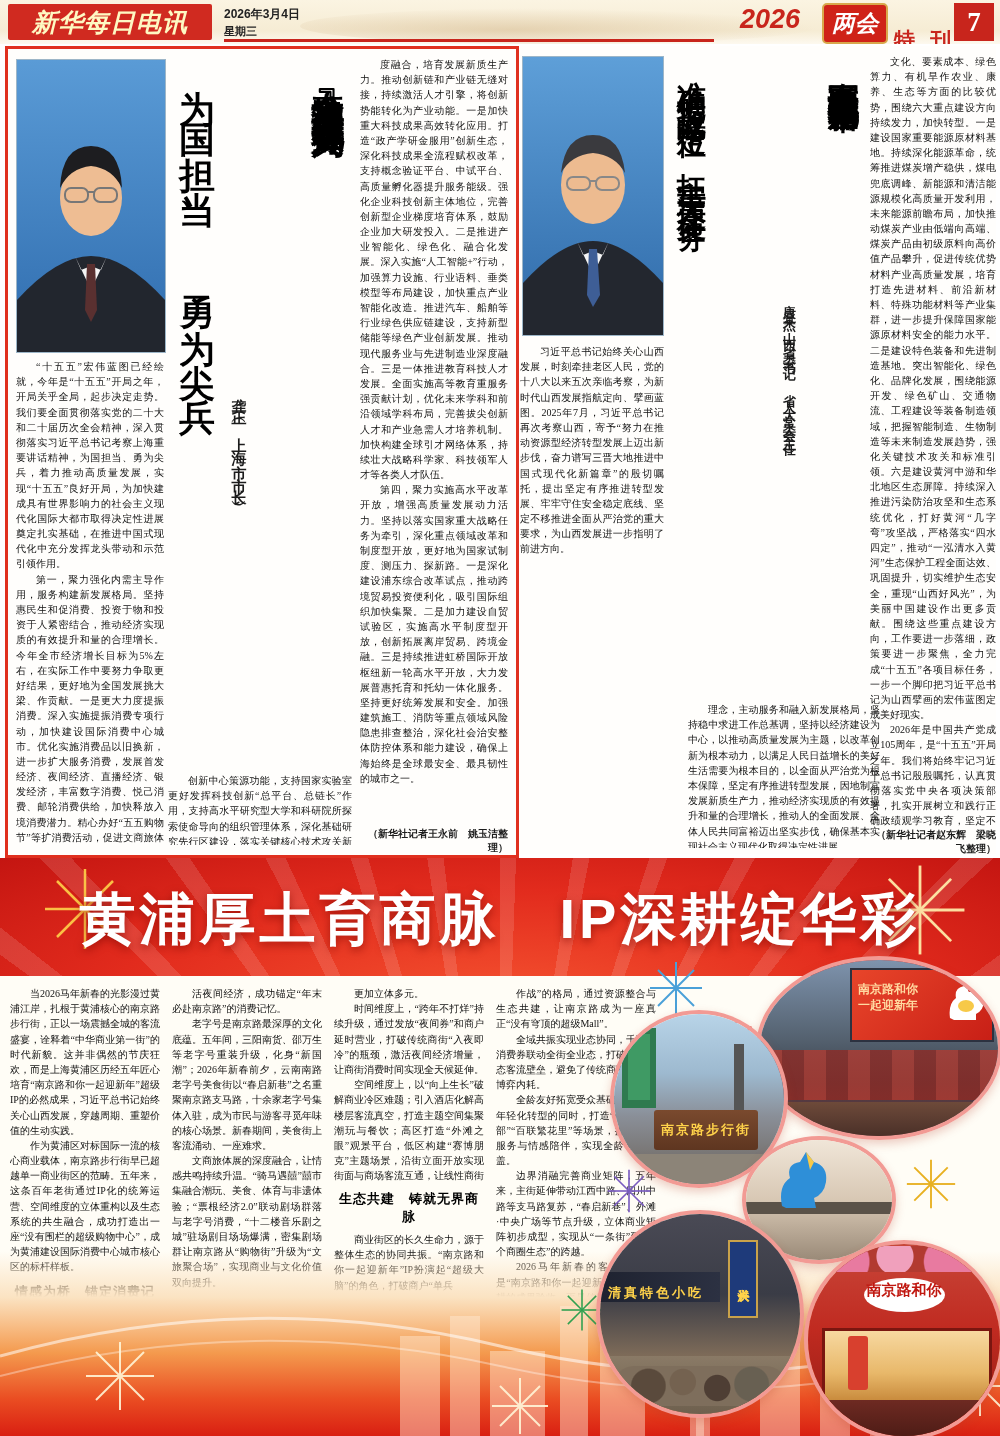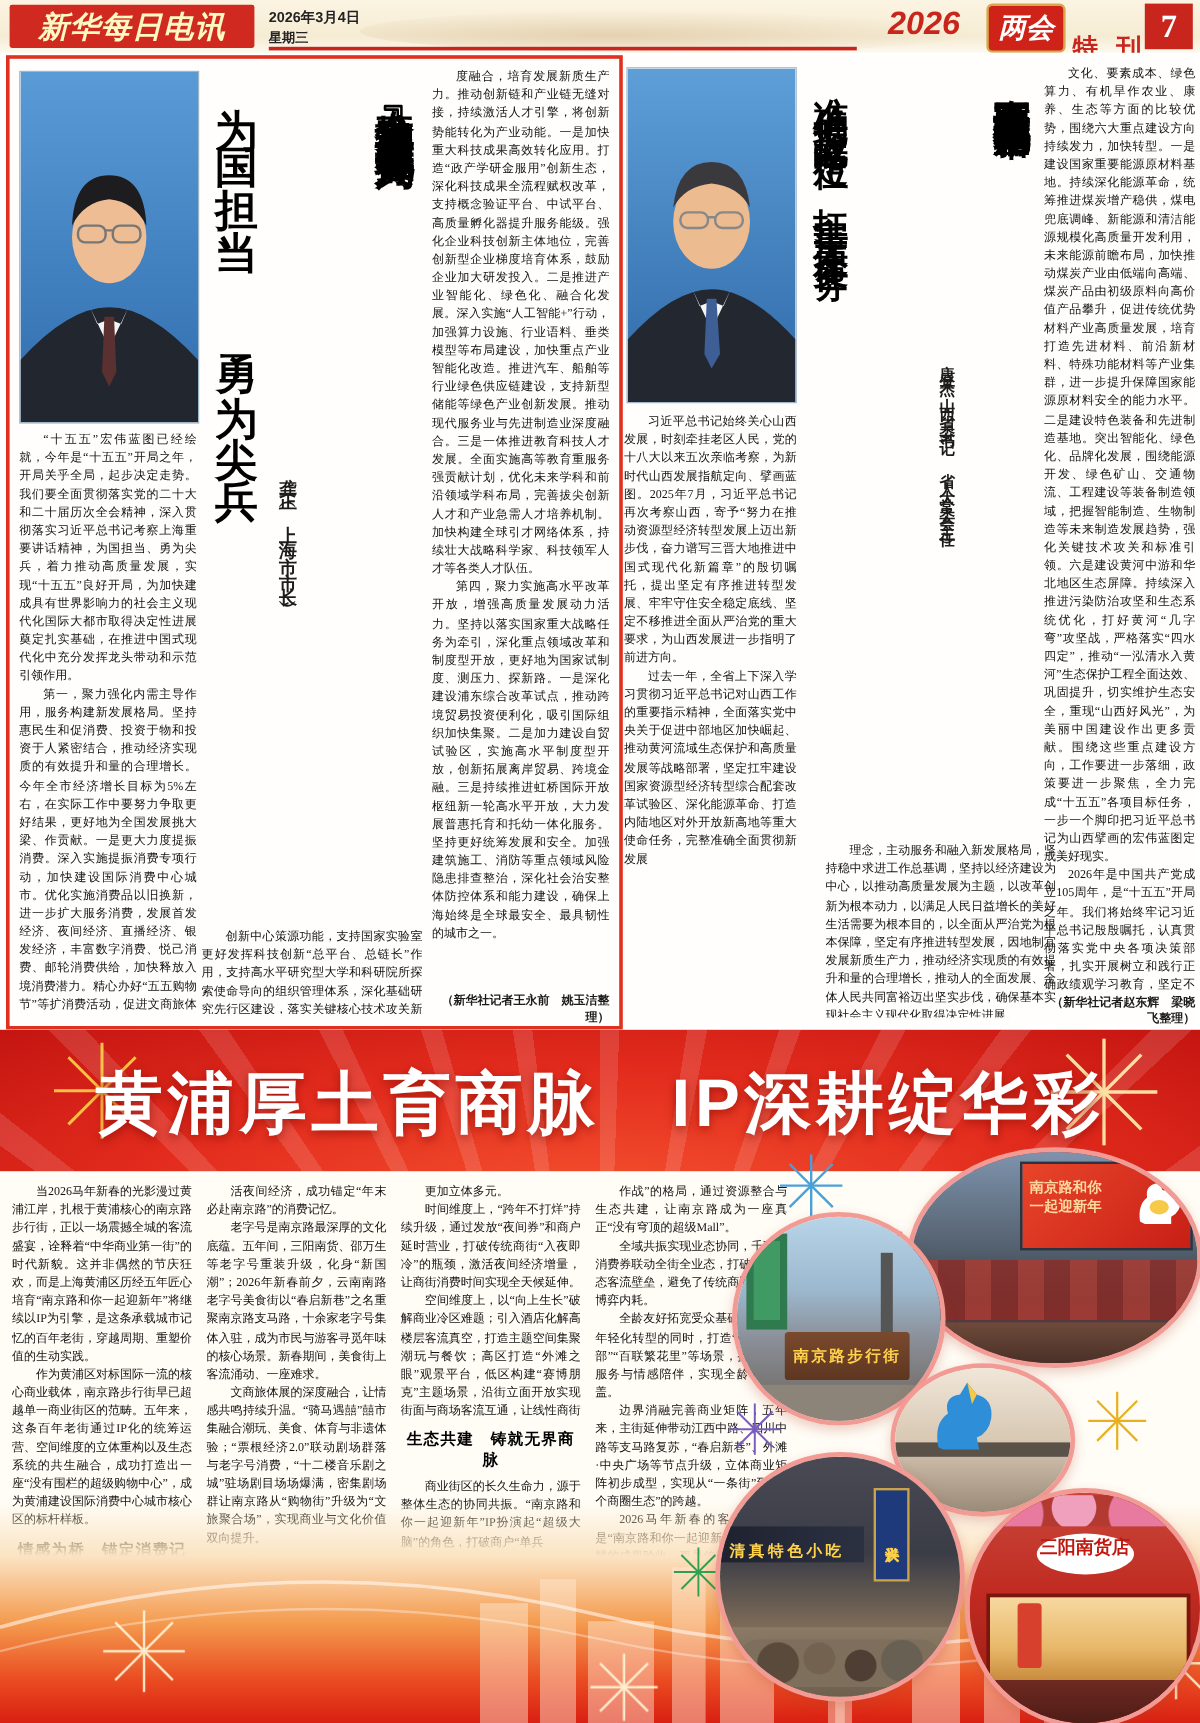--- a/index.html
+++ b/index.html
@@ -140,21 +140,20 @@
       <path d="M66 192 L74 192 L77 238 L70 250 L64 238 Z" fill="#3e5e96"></path>
       <ellipse cx="70" cy="128" rx="32" ry="39" fill="#edbb90"></ellipse>
       <path d="M38 116 Q42 78 70 78 Q98 78 102 116 Q92 98 70 96 Q48 98 38 116" fill="#3a3a3e"></path>
       <rect x="44" y="120" width="23" height="13" rx="6" fill="none" stroke="#888" stroke-width="2"></rect>
       <rect x="73" y="120" width="23" height="13" rx="6" fill="none" stroke="#888" stroke-width="2"></rect>
       <line x1="67" y1="124" x2="73" y2="124" stroke="#888" stroke-width="2"></line>
     </svg>
   </div>
   <div class="abs bodytext" style="left:0px;top:298px;width:144px;height:500px;">
       <p>习近平总书记始终关心山西发展，时刻牵挂老区人民，党的十八大以来五次亲临考察，为新时代山西发展指航定向、擘画蓝图。2025年7月，习近平总书记再次考察山西，寄予“努力在推动资源型经济转型发展上迈出新步伐，奋力谱写三晋大地推进中国式现代化新篇章”的殷切嘱托，提出坚定有序推进转型发展、牢牢守住安全稳定底线、坚定不移推进全面从严治党的重大要求，为山西发展进一步指明了前进方向。</p>
-      <p>过去一年，全省上下深入学习贯彻习近平总书记对山西工作的重要指示精神，全面落实党中央关于促进中部地区加快崛起、推动黄河流域生态保护和高质量发展等战略部署，坚定扛牢建设国家资源型经济转型综合配套改革试验区、深化能源革命、打造内陆地区对外开放新高地等重大使命任务，完整准确全面贯彻新发展</p>
     </div>
 
   <div class="abs" style="left:152px;top:8px;width:192px;height:644px;">
     <div class="abs vtext headline-main" style="right:0px;top:4px;height:628px;font-size:31px;letter-spacing:1px;">奋力谱写三晋大地推进中国式现代化新篇章</div>
     <div class="abs vtext" style="right:66px;top:240px;height:390px;font-size:13px;letter-spacing:7px;font-weight:bold;">唐登杰（山西省委书记、省人大常委会主任）</div>
     <div class="abs vtext headline-main" style="left:0px;top:4px;height:628px;font-size:29px;letter-spacing:7px;">准确把握战略定位　扛牢重大使命任务</div>
   </div>
   <div class="abs bodytext" style="left:152px;top:656px;width:192px;height:146px;margin-left:16px;">
       <p>理念，主动服务和融入新发展格局，坚持稳中求进工作总基调，坚持以经济建设为中心，以推动高质量发展为主题，以改革创新为根本动力，以满足人民日益增长的美好生活需要为根本目的，以全面从严治党为根本保障，坚定有序推进转型发展，因地制宜发展新质生产力，推动经济实现质的有效提升和量的合理增长，推动人的全面发展、全体人民共同富裕迈出坚实步伐，确保基本实现社会主义现代化取得决定性进展。</p>
     </div>
@@ -193,21 +192,21 @@
           <line x1="45" y1="45" x2="73" y2="17"></line>
         <line x1="45" y1="45" x2="17" y2="73"></line>
           <line x1="45" y1="45" x2="73" y2="73"></line>
         </g>
     </svg>
     <div id="banner-title">黄浦厚土育商脉　IP深耕绽华彩</div>
   </div>
 
   <div class="fcol" style="left:10px;">
     <div class="bodytext">
-        <p>当2026马年新春的光影漫过黄浦江岸，扎根于黄浦核心的南京路步行街，正以一场震撼全城的客流盛宴，诠释着“中华商业第一街”的时代新貌。这并非偶然的节庆狂欢，而是上海黄浦区历经五年匠心培育“南京路和你一起迎新年”将继续以IP为引擎，是这条承载城市记忆的百年老街，穿越周期、重塑价值的生动实践。</p>
+        <p>当2026马年新春的光影漫过黄浦江岸，扎根于黄浦核心的南京路步行街，正以一场震撼全城的客流盛宴，诠释着“中华商业第一街”的时代新貌。这并非偶然的节庆狂欢，而是上海黄浦区历经五年匠心培育“南京路和你一起迎新年”超级IP的必然成果，习近平总书记始终关心山西发展，穿越周期、重塑价值的生动实践。</p>
         <p>作为黄浦区对标国际一流的核心商业载体，南京路步行街早已超越单一商业街区的范畴。五年来，这条百年老街通过IP化的统筹运营、空间维度的立体重构以及生态系统的共生融合，成功打造出一座“没有围栏的超级购物中心”，成为黄浦建设国际消费中心城市核心区的标杆样板。</p>
       </div>
     <h4>情感为桥　锚定消费记忆</h4>
     <div class="bodytext">
         <p>2026年新春，首次实现南京路线上线下联动的跨年消费券引发疯抢热潮，沿线商户及核心百货销售额涨幅显著，见证了街区从“流量聚集”到“全城消费”的突破。连续五年的“跨年不打烊”，推动30余家商户延长营业至凌晨，全业态联动激</p>
       </div>
   </div>
   <div class="fcol" style="left:172px;">
     <div class="bodytext">
         <p>活夜间经济，成功锚定“年末必赴南京路”的消费记忆。</p>
@@ -385,19 +384,19 @@
     </div>
     <div style="position:absolute;left:0;bottom:0;width:100%;height:58px;background:linear-gradient(180deg,#8a7a66,#6e604e);"></div>
     <div style="position:absolute;left:14px;bottom:8px;width:172px;height:40px;border-radius:20px;
          background:radial-gradient(circle at 20% 50%,#5a4a3c 12%,transparent 13%),radial-gradient(circle at 40% 40%,#746250 12%,transparent 13%),radial-gradient(circle at 60% 55%,#4e3e34 12%,transparent 13%),radial-gradient(circle at 80% 45%,#686052 12%,transparent 13%),#7e6e5c;"></div>
   </div>
 
   <div class="circle-photo" style="left:804px;top:382px;width:192px;height:192px;">
     <div style="position:absolute;inset:0;background:linear-gradient(180deg,#c8473a 0%,#c02a20 45%,#8e1c14 100%);"></div>
     <div style="position:absolute;left:6px;top:2px;width:180px;height:26px;background:radial-gradient(circle at 15% 60%,#e87aa0 18%,transparent 19%),radial-gradient(circle at 45% 40%,#f0a0bc 18%,transparent 19%),radial-gradient(circle at 75% 60%,#e87aa0 18%,transparent 19%),#b23a30;"></div>
     <div style="position:absolute;left:10px;top:34px;width:172px;height:34px;display:flex;justify-content:center;gap:3px;">
-      <span class="ph-label" style="position:static;color:#c01810;background:#fff;border-radius:50%;padding:4px 3px;font-size:15px;line-height:1;">三阳南货店</span>
+      <span class="ph-label" style="position:static;color:#c01810;background:#fff;border-radius:50%;padding:4px 3px;font-size:15px;line-height:1;">南京路和你</span>
     </div>
     <div style="position:absolute;left:14px;top:84px;width:164px;height:70px;background:linear-gradient(180deg,#f7d8a0 0%,#e8b86a 60%,#c88a3c 100%);border:3px solid #7a1610;"></div>
     <div style="position:absolute;left:40px;top:92px;width:20px;height:54px;background:#d8402e;border-radius:3px;"></div>
     <div style="position:absolute;left:0;bottom:0;width:100%;height:36px;background:linear-gradient(180deg,#6e2a22,#4e1c16);"></div>
   </div>
 </div>
 
 </body></html>

